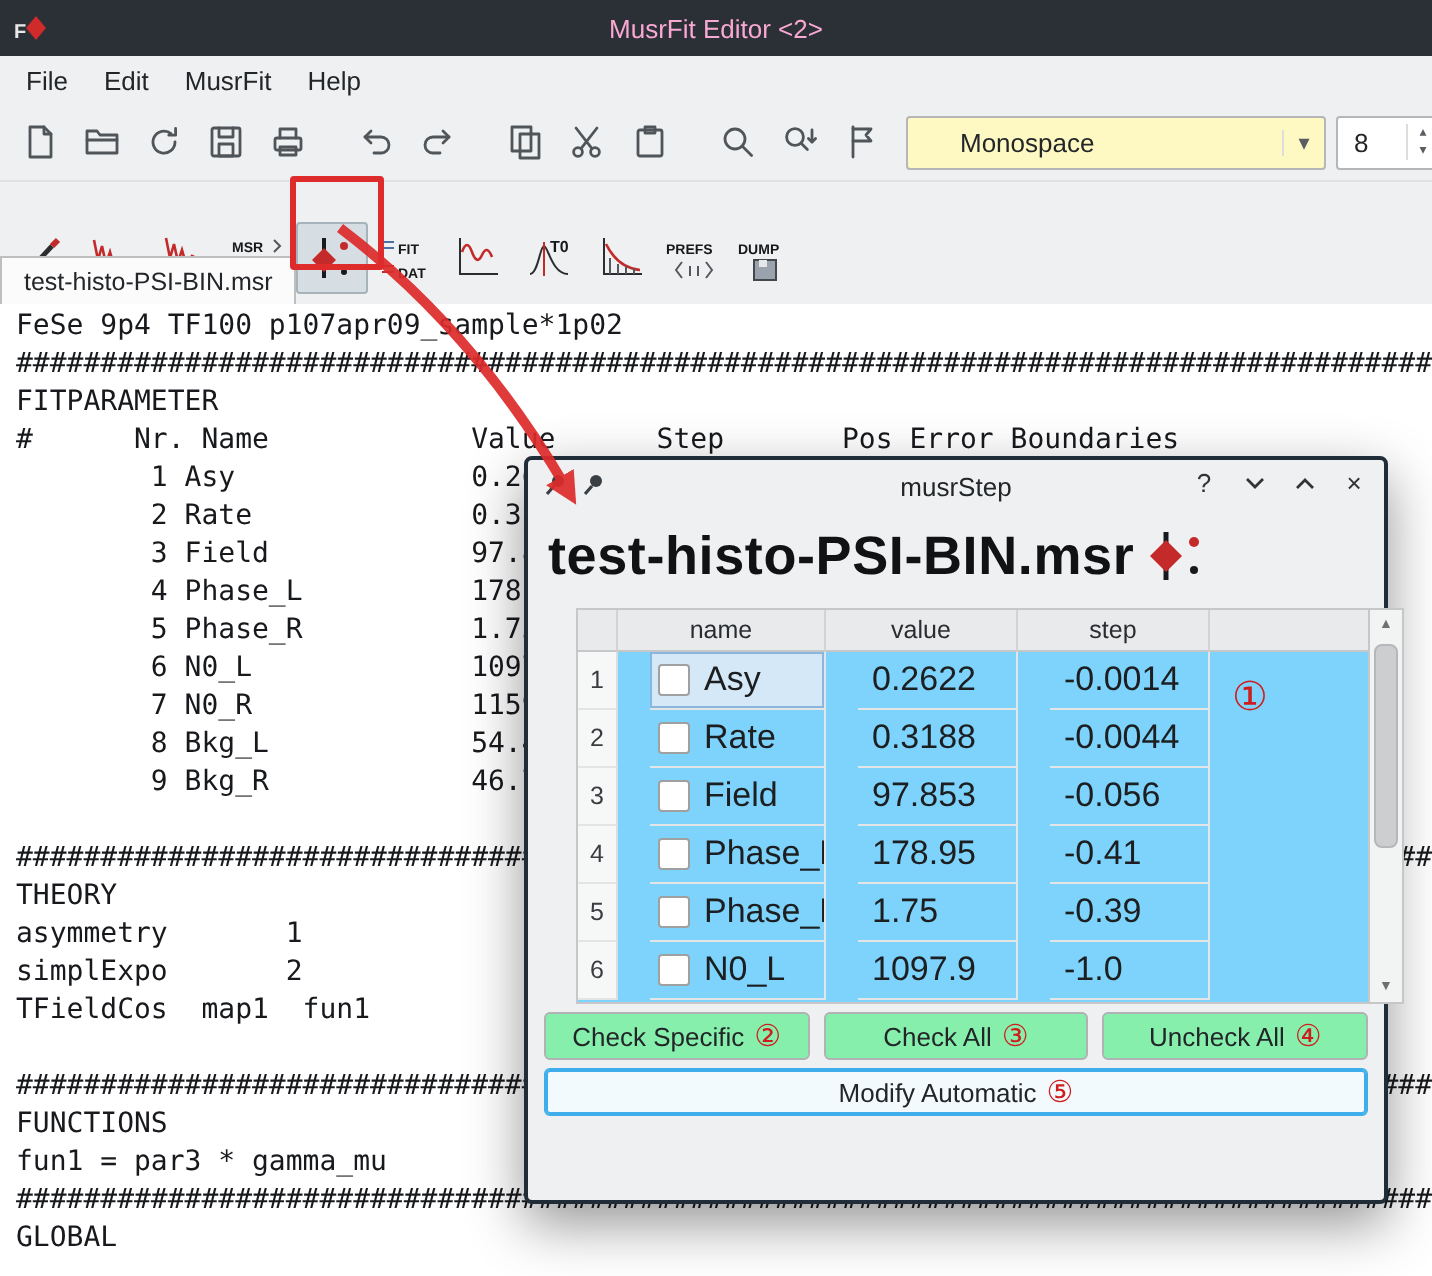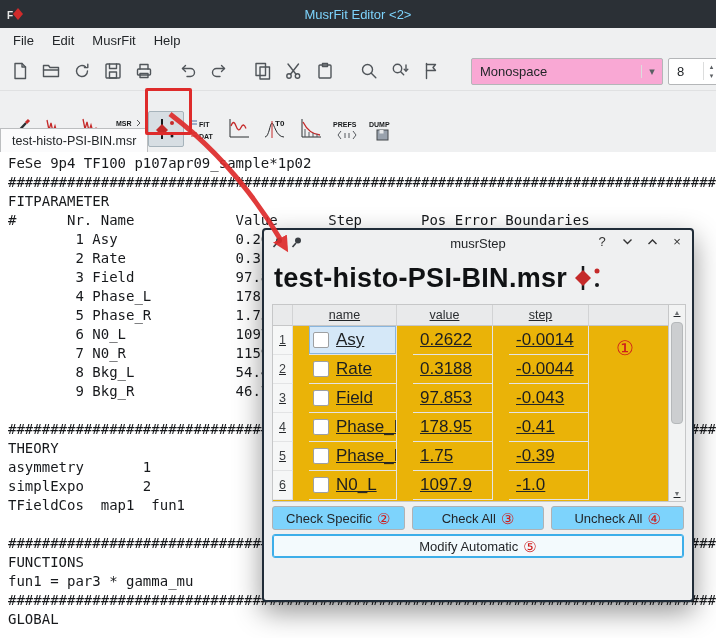--- a/index.html
+++ b/index.html
@@ -2,36 +2,36 @@
 <html><head>
 <meta charset="utf-8">
 <style>
   html,body{margin:0;padding:0;background:#eff0f1;}
   .screen{position:relative;width:716px;height:638px;background:#eff0f1;overflow:hidden;
           font-family:"Liberation Sans",sans-serif;color:#232629;}
 
   
   .titlebar{position:absolute;left:0;top:0;width:716px;height:28px;background:#2b3036;
             display:flex;align-items:center;justify-content:center;}
-  .titlebar .title{color:#7dd3fc;font-size:13px;}
+  .titlebar .title{color:#f9a8d4;font-size:13px;}
   .app-icon{position:absolute;left:7px;top:5px;width:18px;height:18px;}
 
   
   .menubar{position:absolute;left:0;top:28px;width:716px;height:24px;display:flex;
            align-items:center;padding-left:4px;font-size:13px;}
   .menu-item{padding:3px 9px;}
 
   
   .toolbar1{position:absolute;left:0;top:52px;width:716px;height:38px;display:flex;
             align-items:center;padding:0 4px;}
   .tbtn{width:31px;height:31px;display:flex;align-items:center;justify-content:center;border-radius:3px;}
   .tbtn svg{stroke:#50555a;stroke-width:1.4;fill:none;stroke-linejoin:round;stroke-linecap:round;}
   .tgap{width:13px;}
-  .combo{margin-left:auto;width:182px;height:25px;background:#f9a8d4;border:1px solid #b4b6b8;
-         border-radius:2px;display:flex;align-items:center;font-size:13px;padding-left:8px;}
+  .combo{margin-left:auto;width:182px;height:25px;background:#fef9c3;border:1px solid #b4b6b8;
+         border-radius:2px;display:flex;align-items:center;font-size:13px;padding-left:26px;}
   .combo-arrow{margin-left:auto;width:20px;text-align:center;color:#5a5e62;border-left:1px solid #dcdddd;font-size:11px;}
   .spinbox{margin-left:5px;width:42px;height:25px;background:#fff;border:1px solid #b4b6b8;border-radius:2px;
            display:flex;align-items:center;font-size:13px;padding-left:8px;}
   .spin-arrows{margin-left:auto;width:15px;display:flex;flex-direction:column;align-items:center;
                font-size:7px;color:#5a5e62;line-height:1.3;border-left:1px solid #dcdddd;}
 
   
   .toolbar2{position:absolute;left:0;top:90px;width:716px;height:38px;display:flex;align-items:center;
             padding:0 4px;gap:2px;border-top:1px solid #e0e1e2;}
   .t2btn{width:34px;height:34px;display:flex;align-items:center;justify-content:center;border-radius:2px;position:relative;margin-top:37px;}
@@ -56,22 +56,22 @@
   .dlg-titlebar{position:absolute;left:0;top:0;width:100%;height:26px;display:flex;align-items:center;
                 justify-content:center;font-size:13px;color:#232629;}
   .dlg-pins{position:absolute;left:7px;top:6px;display:flex;gap:6px;}
   .dlg-controls{position:absolute;right:8px;top:4px;display:flex;gap:11px;align-items:center;
                 font-size:13px;color:#333;}
   .dlg-ctl{width:14px;text-align:center;}
   .dlg-heading{position:absolute;left:10px;top:32px;display:flex;align-items:center;}
   .dlg-heading .htext{font-size:27px;font-weight:bold;color:#101214;letter-spacing:.3px;}
   .dlg-heading .hicon{margin-left:6px;}
 
-  .dlg-table{position:absolute;left:8px;top:74px;width:412px;height:196px;background:#eab308;
-             border:1px solid #c6c7c8;display:flex;text-decoration:underline;}
+  .dlg-table{position:absolute;left:24px;top:74px;width:412px;height:196px;background:#7dd3fc;
+             border:1px solid #c6c7c8;display:flex;}
   .grid{flex:1;overflow:hidden;}
   .trow{display:grid;grid-template-columns:20px 104px 96px 96px 1fr;height:29px;}
   .trow.thead{height:21px;}
   .hc{background:#e9eaeb;border-right:1px solid #d2d3d4;border-bottom:1px solid #c6c7c8;
       font-size:12.5px;text-align:center;line-height:20px;color:#2a2d30;}
   .hc.fill{border-right:none;}
   .nc{background:#f6f7f7;border-right:1px solid #dcdddd;border-bottom:1px solid #e3e4e5;
       font-size:12.5px;text-align:center;line-height:28px;color:#3a3d40;}
   .cell{border-right:1px solid #e3e4e5;border-bottom:1px solid #e3e4e5;font-size:17px;
         line-height:28px;padding-left:7px;color:#1c1e20;white-space:nowrap;overflow:hidden;margin-left:16px;}
@@ -80,21 +80,21 @@
   .cb{width:14px;height:14px;border:1px solid #9ea0a2;background:#fff;border-radius:2px;flex:0 0 auto;}
   .sel{background:#d5e8f8;box-shadow:inset 0 0 0 1px #8ab6dd;}
   .sb{width:16px;border-left:1px solid #c6c7c8;background:#f2f3f3;display:flex;flex-direction:column;}
   .sb-btn{height:15px;text-align:center;font-size:7px;color:#6d7073;line-height:15px;}
   .sb-track{flex:1;position:relative;}
   .sb-thumb{position:absolute;left:2px;right:2px;top:2px;height:60%;background:#ccced0;
             border:1px solid #b5b8ba;border-radius:4px;}
 
   .btnrow{position:absolute;left:8px;width:412px;display:flex;gap:7px;}
   .r1{top:276px;} .r2{top:304px;} .r3{top:332px;}
-  .dbtn{flex:1;height:24px;background:#7dd3fc;border:1px solid #b0b2b4;border-radius:3px;
+  .dbtn{flex:1;height:24px;background:#86efac;border:1px solid #b0b2b4;border-radius:3px;
         display:flex;align-items:center;justify-content:center;font-size:13px;color:#232629;
         gap:5px;font-family:"Liberation Sans",sans-serif;padding:0;}
   .dbtn.focused{border-color:#3daee9;box-shadow:inset 0 0 0 1px #3daee9;background:#f3fafd;}
   .num{color:#cf1d1d;font-size:15px;line-height:1;}
   .circ1{position:absolute;left:352px;top:106px;font-size:20px;color:#cf1d1d;z-index:5;}
 
   
   .anno-box{position:absolute;left:145px;top:88px;width:41px;height:41px;border:3px solid #de2b2b;
             border-radius:2px;z-index:15;}
   .overlay{position:absolute;left:0;top:0;z-index:40;pointer-events:none;}
@@ -399,21 +399,21 @@
           <div class="cell">-0.0044</div>
           <div class="cell fill"></div>
         </div>
         <div class="trow">
           <div class="nc">3</div>
           <div class="cell name">
             <span class="cb"></span>
             <span>Field</span>
             </div>
           <div class="cell">97.853</div>
-          <div class="cell">-0.043</div>
+          <div class="cell">-0.056</div>
           <div class="cell fill"></div>
         </div>
         <div class="trow">
           <div class="nc">4</div>
           <div class="cell name">
             <span class="cb"></span>
             <span>Phase_L</span>
             </div>
           <div class="cell">178.95</div>
           <div class="cell">-0.41</div>

